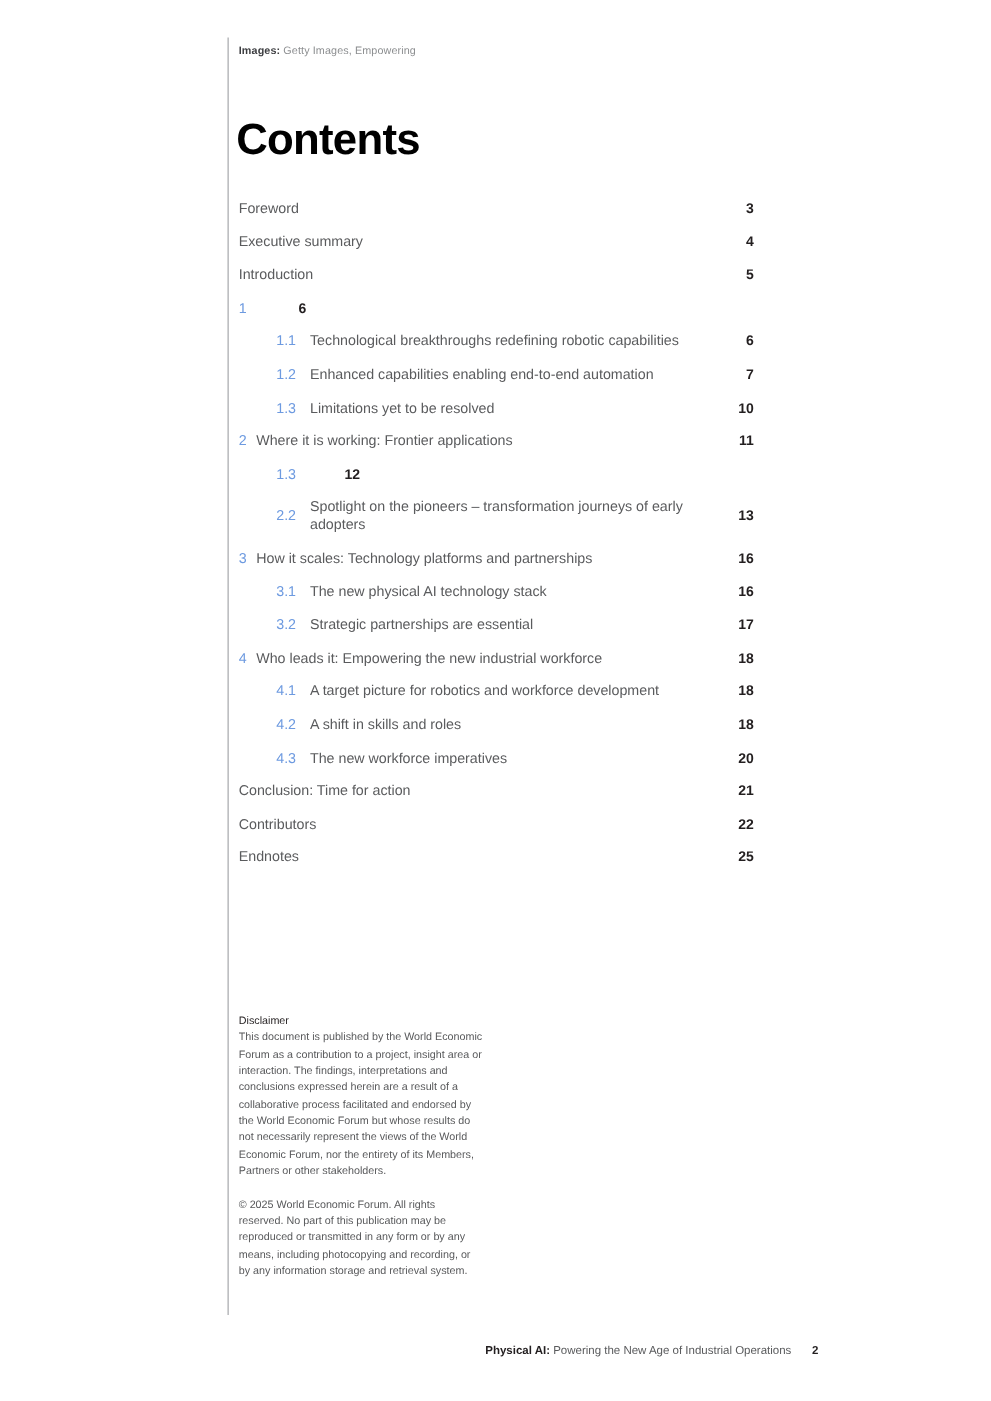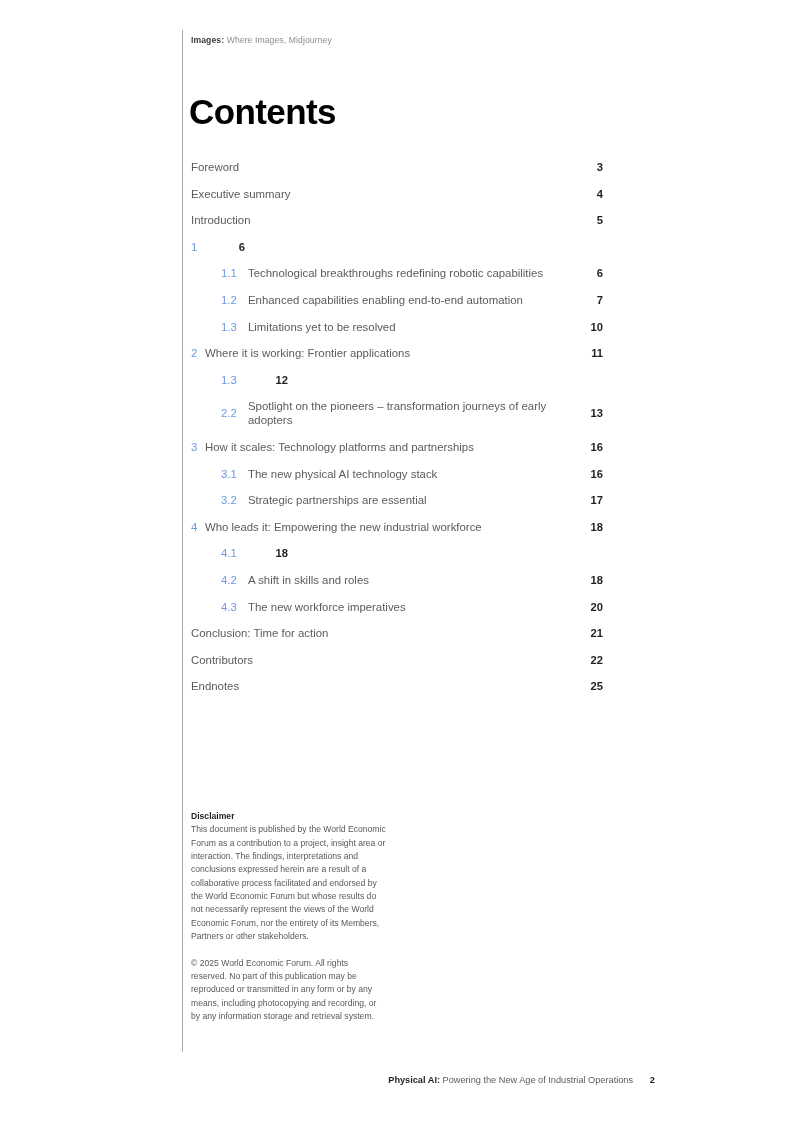--- a/index.html
+++ b/index.html
@@ -80,21 +80,21 @@
 
   
   .disclaimer {
     position:absolute;
     left:191px; top:810px;
     width:195px;
     font-size:8.6px;
     line-height:13.35px;
     color:#58595b;
   }
-  .disclaimer .dtitle { font-weight:bold; color:#231f20; }
+  .disclaimer .dtitle { font-weight:normal; color:#231f20; }
   .disclaimer p { margin:0; }
   .disclaimer .p2 { margin-top:13.3px; }
 
   
   .footer {
     position:absolute;
     left:300px; top:1075px;
     width:443px;
     text-align:center;
     font-size:9.2px;
@@ -106,21 +106,21 @@
 </style>
 </head>
 <body>
 
 <div class="page">
 
   <div class="vrule"></div>
 
   <div class="credit">
     <span class="lbl">Images:</span>
-    <span>Where Images, Midjourney</span>
+    <span>Getty Images, Empowering</span>
   </div>
 
   <div class="page-title">Contents</div>
 
   <div class="toc">
       <div class="toc-row level-0">
         <span class="title">Foreword</span>
         <span class="pageno">3</span>
       </div>
       <div class="toc-row level-0">
@@ -179,20 +179,21 @@
         <span class="title">Strategic partnerships are essential</span>
         <span class="pageno">17</span>
       </div>
       <div class="toc-row level-1">
         <span class="num">4</span>
         <span class="title">Who leads it: Empowering the new industrial workforce</span>
         <span class="pageno">18</span>
       </div>
       <div class="toc-row level-2">
         <span class="num">4.1</span>
+        <span class="title">A target picture for robotics and workforce development</span>
         <span class="pageno">18</span>
       </div>
       <div class="toc-row level-2">
         <span class="num">4.2</span>
         <span class="title">A shift in skills and roles</span>
         <span class="pageno">18</span>
       </div>
       <div class="toc-row level-2">
         <span class="num">4.3</span>
         <span class="title">The new workforce imperatives</span>

